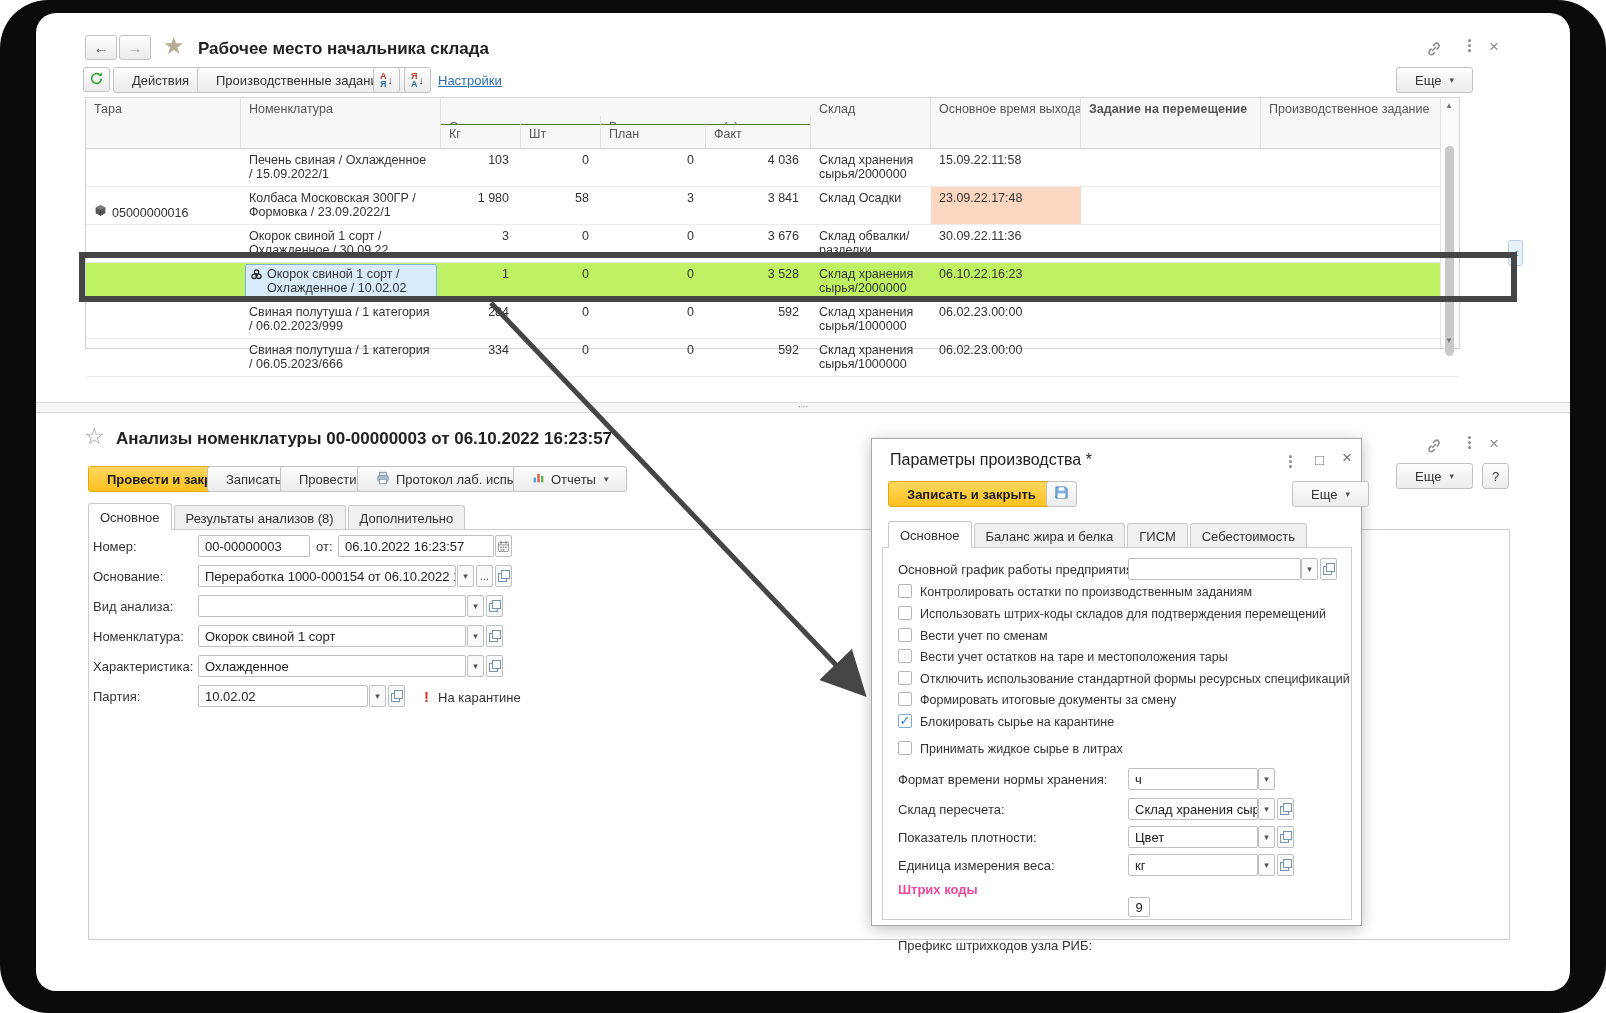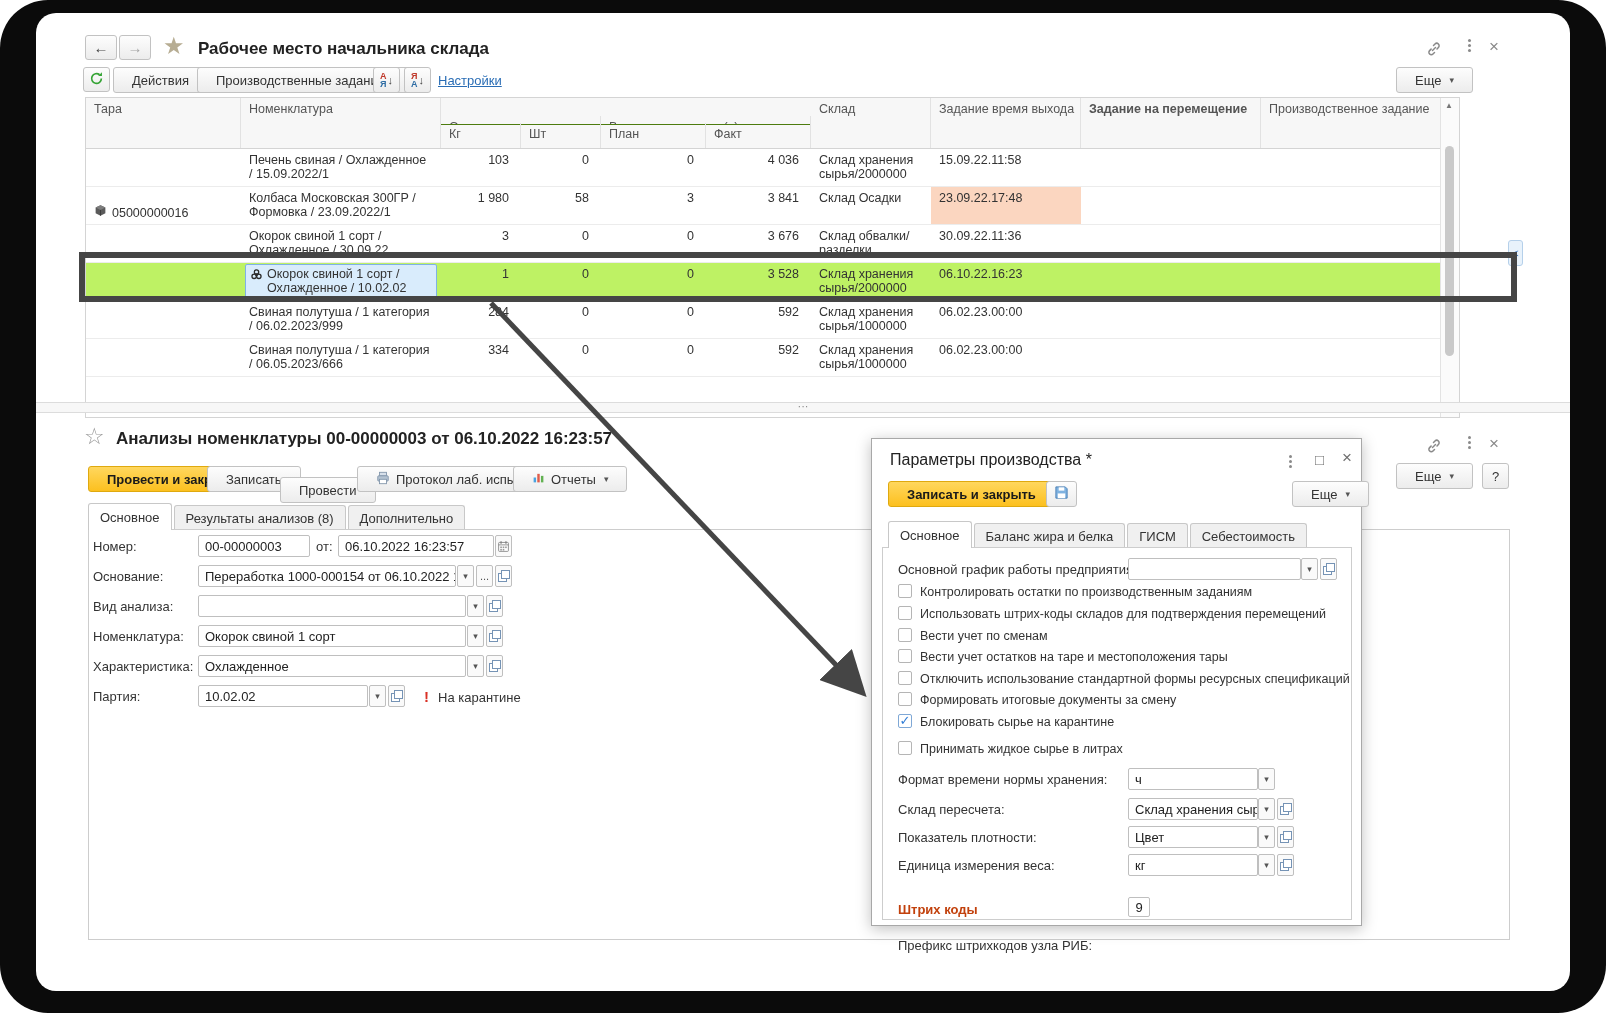--- a/index.html
+++ b/index.html
@@ -11,21 +11,21 @@
   .btn{position:absolute;display:inline-flex;align-items:center;justify-content:center;gap:6px;height:26px;background:linear-gradient(#fdfdfd,#ececec);border:1px solid #c2c2c2;border-radius:3px;font-size:13px;color:#333;padding:0 18px;box-sizing:border-box;white-space:nowrap;}
   .btn.yellow{background:linear-gradient(#ffd75e,#fcc01f);border-color:#dfa90f;font-weight:bold;color:#1a1a1a;}
   .caret{font-size:9px;color:#555;margin-left:2px;}
   .link{position:absolute;color:#2a6db5;text-decoration:underline;font-size:13px;cursor:pointer;}
   .winicon{position:absolute;color:#8a8a8a;font-size:15px;line-height:15px;}
   .vdots{position:absolute;display:flex;flex-direction:column;gap:2px;}
   .vdots i{width:3px;height:3px;border-radius:50%;background:#8a8a8a;}
   .star-filled{position:absolute;font-size:24px;color:#b7ad93;line-height:24px;}
   .star-outline{position:absolute;font-size:23px;color:#9b9b9b;line-height:23px;}
   
-  .table{position:absolute;left:49px;top:84px;width:1375px;height:321px;border:1px solid #d4d4d4;box-sizing:border-box;font-size:12.5px;color:#333;background:#fff;}
+  .table{position:absolute;left:49px;top:84px;width:1375px;height:252px;border:1px solid #d4d4d4;box-sizing:border-box;font-size:12.5px;color:#333;background:#fff;}
   .grid{display:grid;grid-template-columns:155px 200px 80px 80px 105px 105px 120px 150px 180px 1fr;}
   .thead{background:#f7f7f7;border-bottom:1px solid #d4d4d4;color:#555;grid-auto-rows:25px;}
   .th{padding:4px 8px;border-right:1px solid #e2e2e2;box-sizing:border-box;overflow:hidden;white-space:nowrap;}
   .th.grp{border-bottom:1px solid #4d7c0f;margin-top:18px;}
   .tr{grid-auto-rows:37px;border-bottom:1px solid #ececec;align-items:start;}
   .td{padding:4px 8px;line-height:14px;box-sizing:border-box;overflow:hidden;height:37px;}
   .num{text-align:right;padding-right:12px;}
   .tr.selected{background:#bef264;}
   .cell-alert{background:#fbd6c0;}
   .cell-focus{display:flex;gap:4px;background:#d9ecfc;border:1px solid #7fb2e5;border-radius:2px;padding:2px 4px;margin:-3px -4px;align-items:flex-start;}
@@ -52,21 +52,21 @@
   .panel{position:absolute;border:1px solid #cdcdcd;background:#fff;box-sizing:border-box;}
   .warn{position:absolute;color:#d93025;font-weight:bold;font-size:15px;}
   
   .dialog{position:absolute;left:835px;top:425px;width:491px;height:488px;background:#fff;border:1px solid #a8a8a8;box-shadow:0 3px 14px rgba(0,0,0,.25);box-sizing:border-box;z-index:5;}
   .dlg-title{position:absolute;font-size:16px;color:#222;white-space:nowrap;}
   .cb{position:absolute;width:14px;height:14px;border:1px solid #b5b5b5;border-radius:2px;background:#fff;display:flex;align-items:center;justify-content:center;box-sizing:border-box;}
   .cb .cbmark{display:none;color:#2f7cd6;font-size:13px;font-weight:bold;line-height:12px;}
   .cb.checked{border-color:#7fa8d6;}
   .cb.checked .cbmark{display:block;}
   .cblabel{position:absolute;font-size:12.5px;color:#333;white-space:nowrap;}
-  .section{position:absolute;font-weight:bold;font-size:13px;color:#c2410c;margin-top:20px;}
+  .section{position:absolute;font-weight:bold;font-size:13px;color:#ec4899;}
   
   .annot-rect{position:absolute;left:43px;top:239px;width:1438px;height:50px;border:6px solid #454545;box-sizing:border-box;z-index:10;pointer-events:none;}
   .annot-svg{position:absolute;left:0;top:0;width:1534px;height:978px;z-index:11;pointer-events:none;}
 </style>
 </head>
 <body>
 
 <div class="bezel">
 <div class="screen">
 
@@ -127,21 +127,21 @@
           <span class="caret">▾</span>
         </div>
 
     <div class="table">
       <div class="grid thead">
         <div class="th" style="grid-row:1/3;grid-column:1;">Тара</div>
         <div class="th" style="grid-row:1/3;grid-column:2;">Номенклатура</div>
         <div class="th grp" style="grid-row:1;grid-column:3/5;">Остаток</div>
         <div class="th grp" style="grid-row:1;grid-column:5/7;">Время нахождения (ч)</div>
         <div class="th" style="grid-row:1/3;grid-column:7;">Склад</div>
-        <div class="th" style="grid-row:1/3;grid-column:8;">Задание время выхода</div>
+        <div class="th" style="grid-row:1/3;grid-column:8;">Основное время выхода</div>
         <div class="th" style="grid-row:1/3;grid-column:9;font-weight:bold;">Задание на перемещение</div>
         <div class="th" style="grid-row:1/3;grid-column:10;border-right:none;">Производственное задание</div>
         <div class="th" style="grid-row:2;grid-column:3;">Кг</div>
         <div class="th" style="grid-row:2;grid-column:4;">Шт</div>
         <div class="th" style="grid-row:2;grid-column:5;">План</div>
         <div class="th" style="grid-row:2;grid-column:6;">Факт</div>
       </div>
 
       <div class="grid tr">
         <div class="td"></div>
@@ -271,21 +271,21 @@
           <i></i>
         </span>
     <span class="winicon" style="left:1453px;top:423px;font-size:17px;">×</span>
 
     <div class="btn yellow" style="left:52px;top:453px;">
           <span>Провести и закрыть</span>
         </div>
     <div class="btn" style="left:171px;top:453px;">
           <span>Записать</span>
         </div>
-    <div class="btn" style="left:244px;top:464px;">
+    <div class="btn" style="left:244px;top:453px;">
           <span>Провести</span>
         </div>
     <div class="btn" style="left:321px;top:453px;">
       <span><svg width="14" height="14" viewBox="0 0 16 16">
               <rect x="4" y="1.5" width="8" height="4" fill="#d7e0ea" stroke="#8195aa"></rect>
               <rect x="2" y="5.5" width="12" height="6" rx="1" fill="#b3c2d1" stroke="#8195aa"></rect>
               <rect x="4" y="9.5" width="8" height="5" fill="#fff" stroke="#8195aa"></rect>
             </svg></span>
       <span>Протокол лаб. испытаний</span>
     </div>

